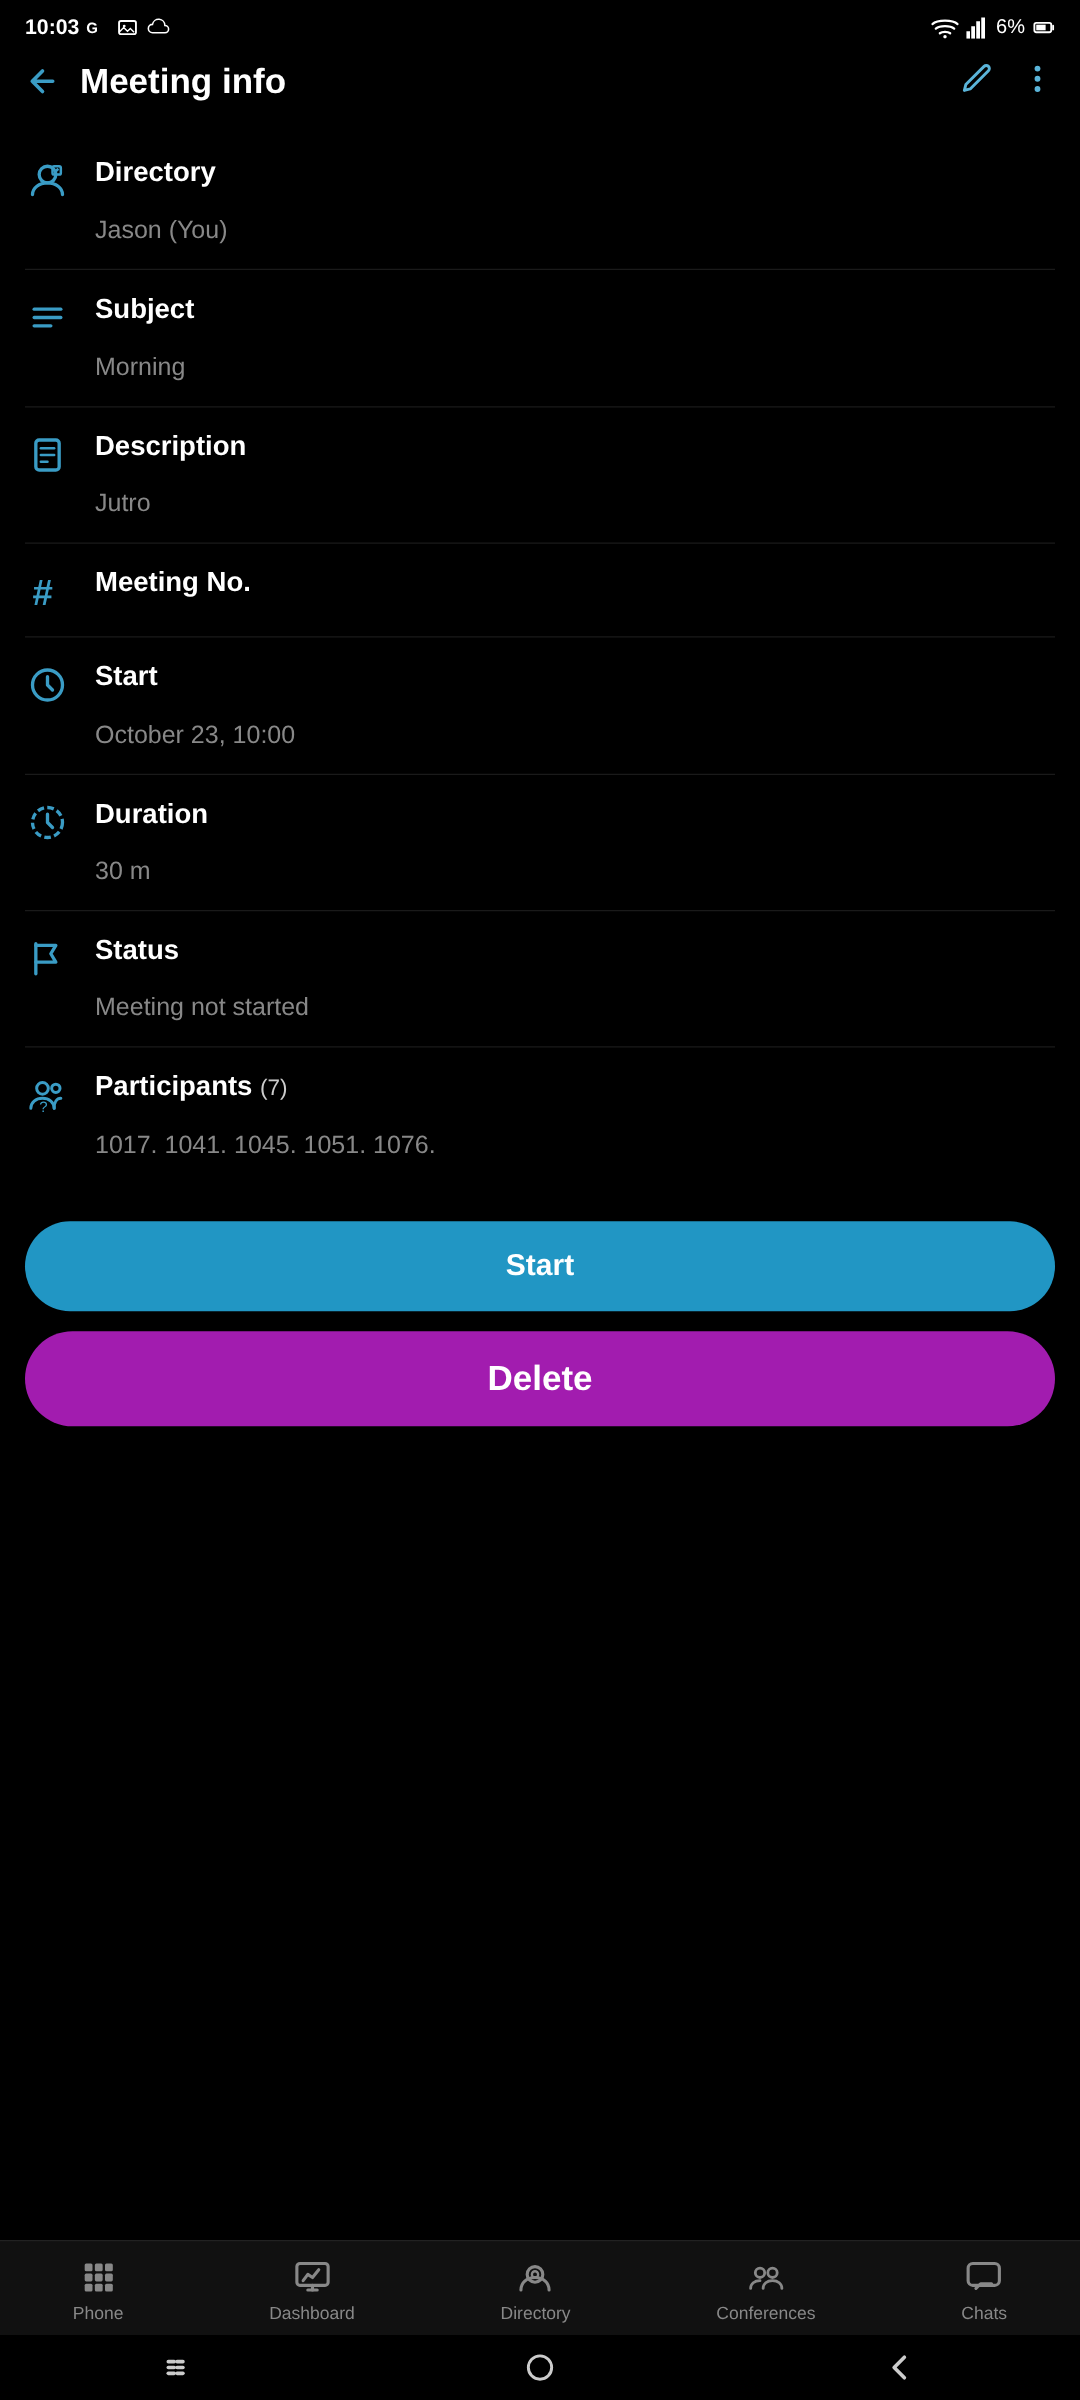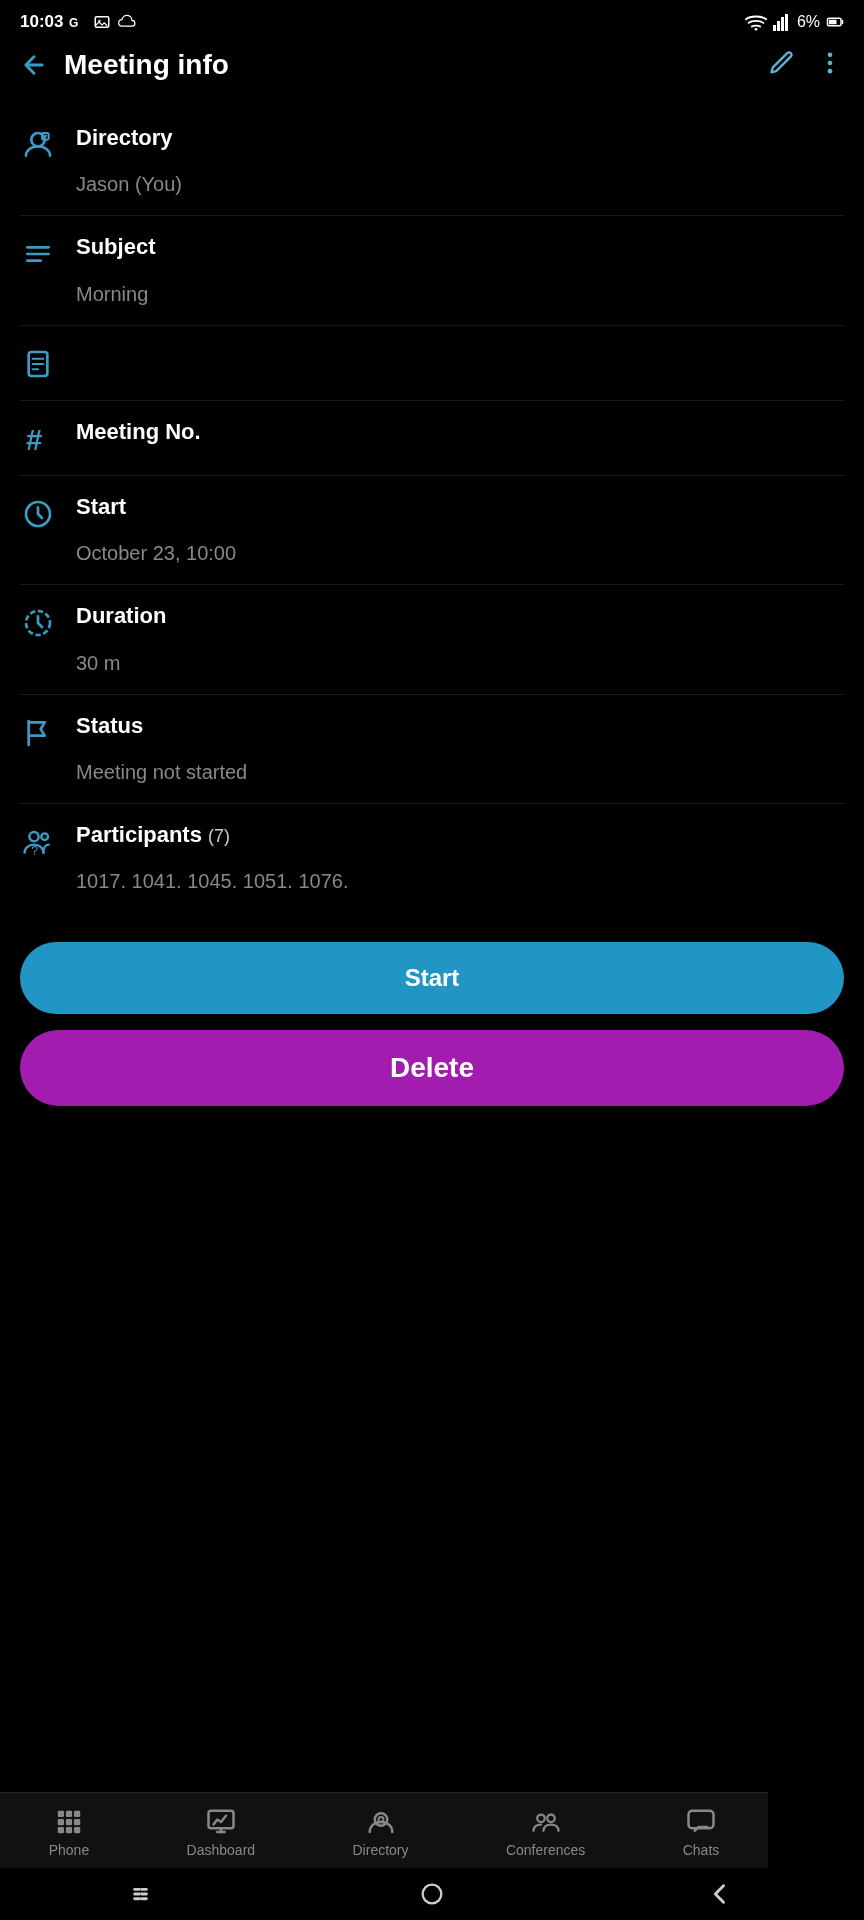--- a/index.html
+++ b/index.html
@@ -115,21 +115,21 @@
       font-size: 28px;
       font-weight: 600;
       cursor: pointer;
     }
 
     
     .bottom-nav {
       position: fixed;
       bottom: 52px;
       left: 0;
-      width: 768px;
+      width: 864px;
       background: #111;
       display: flex;
       justify-content: space-around;
       align-items: center;
       padding: 14px 0 10px;
       border-top: 1px solid #222;
     }
     .nav-item {
       display: flex;
       flex-direction: column;
@@ -269,20 +269,24 @@
   </div>
 
   <div class="info-row">
     <div class="info-icon">
       <svg width="32" height="32" viewBox="0 0 24 24" fill="none">
         <rect x="5" y="3" width="14" height="18" rx="2" stroke="#3a9cc5" stroke-width="2"></rect>
         <line x1="8" y1="8" x2="16" y2="8" stroke="#3a9cc5" stroke-width="1.5" stroke-linecap="round"></line>
         <line x1="8" y1="12" x2="16" y2="12" stroke="#3a9cc5" stroke-width="1.5" stroke-linecap="round"></line>
         <line x1="8" y1="16" x2="12" y2="16" stroke="#3a9cc5" stroke-width="1.5" stroke-linecap="round"></line>
       </svg>
+    </div>
+    <div class="info-text">
+      <div class="info-label">Description</div>
+      <div class="info-value">Jutro</div>
     </div>
   </div>
 
   <div class="info-row">
     <div class="info-icon">
       <svg width="32" height="32" viewBox="0 0 24 24" fill="none">
         <text x="3" y="20" font-size="22" font-weight="bold" fill="#3a9cc5">#</text>
       </svg>
     </div>
     <div class="info-text">

